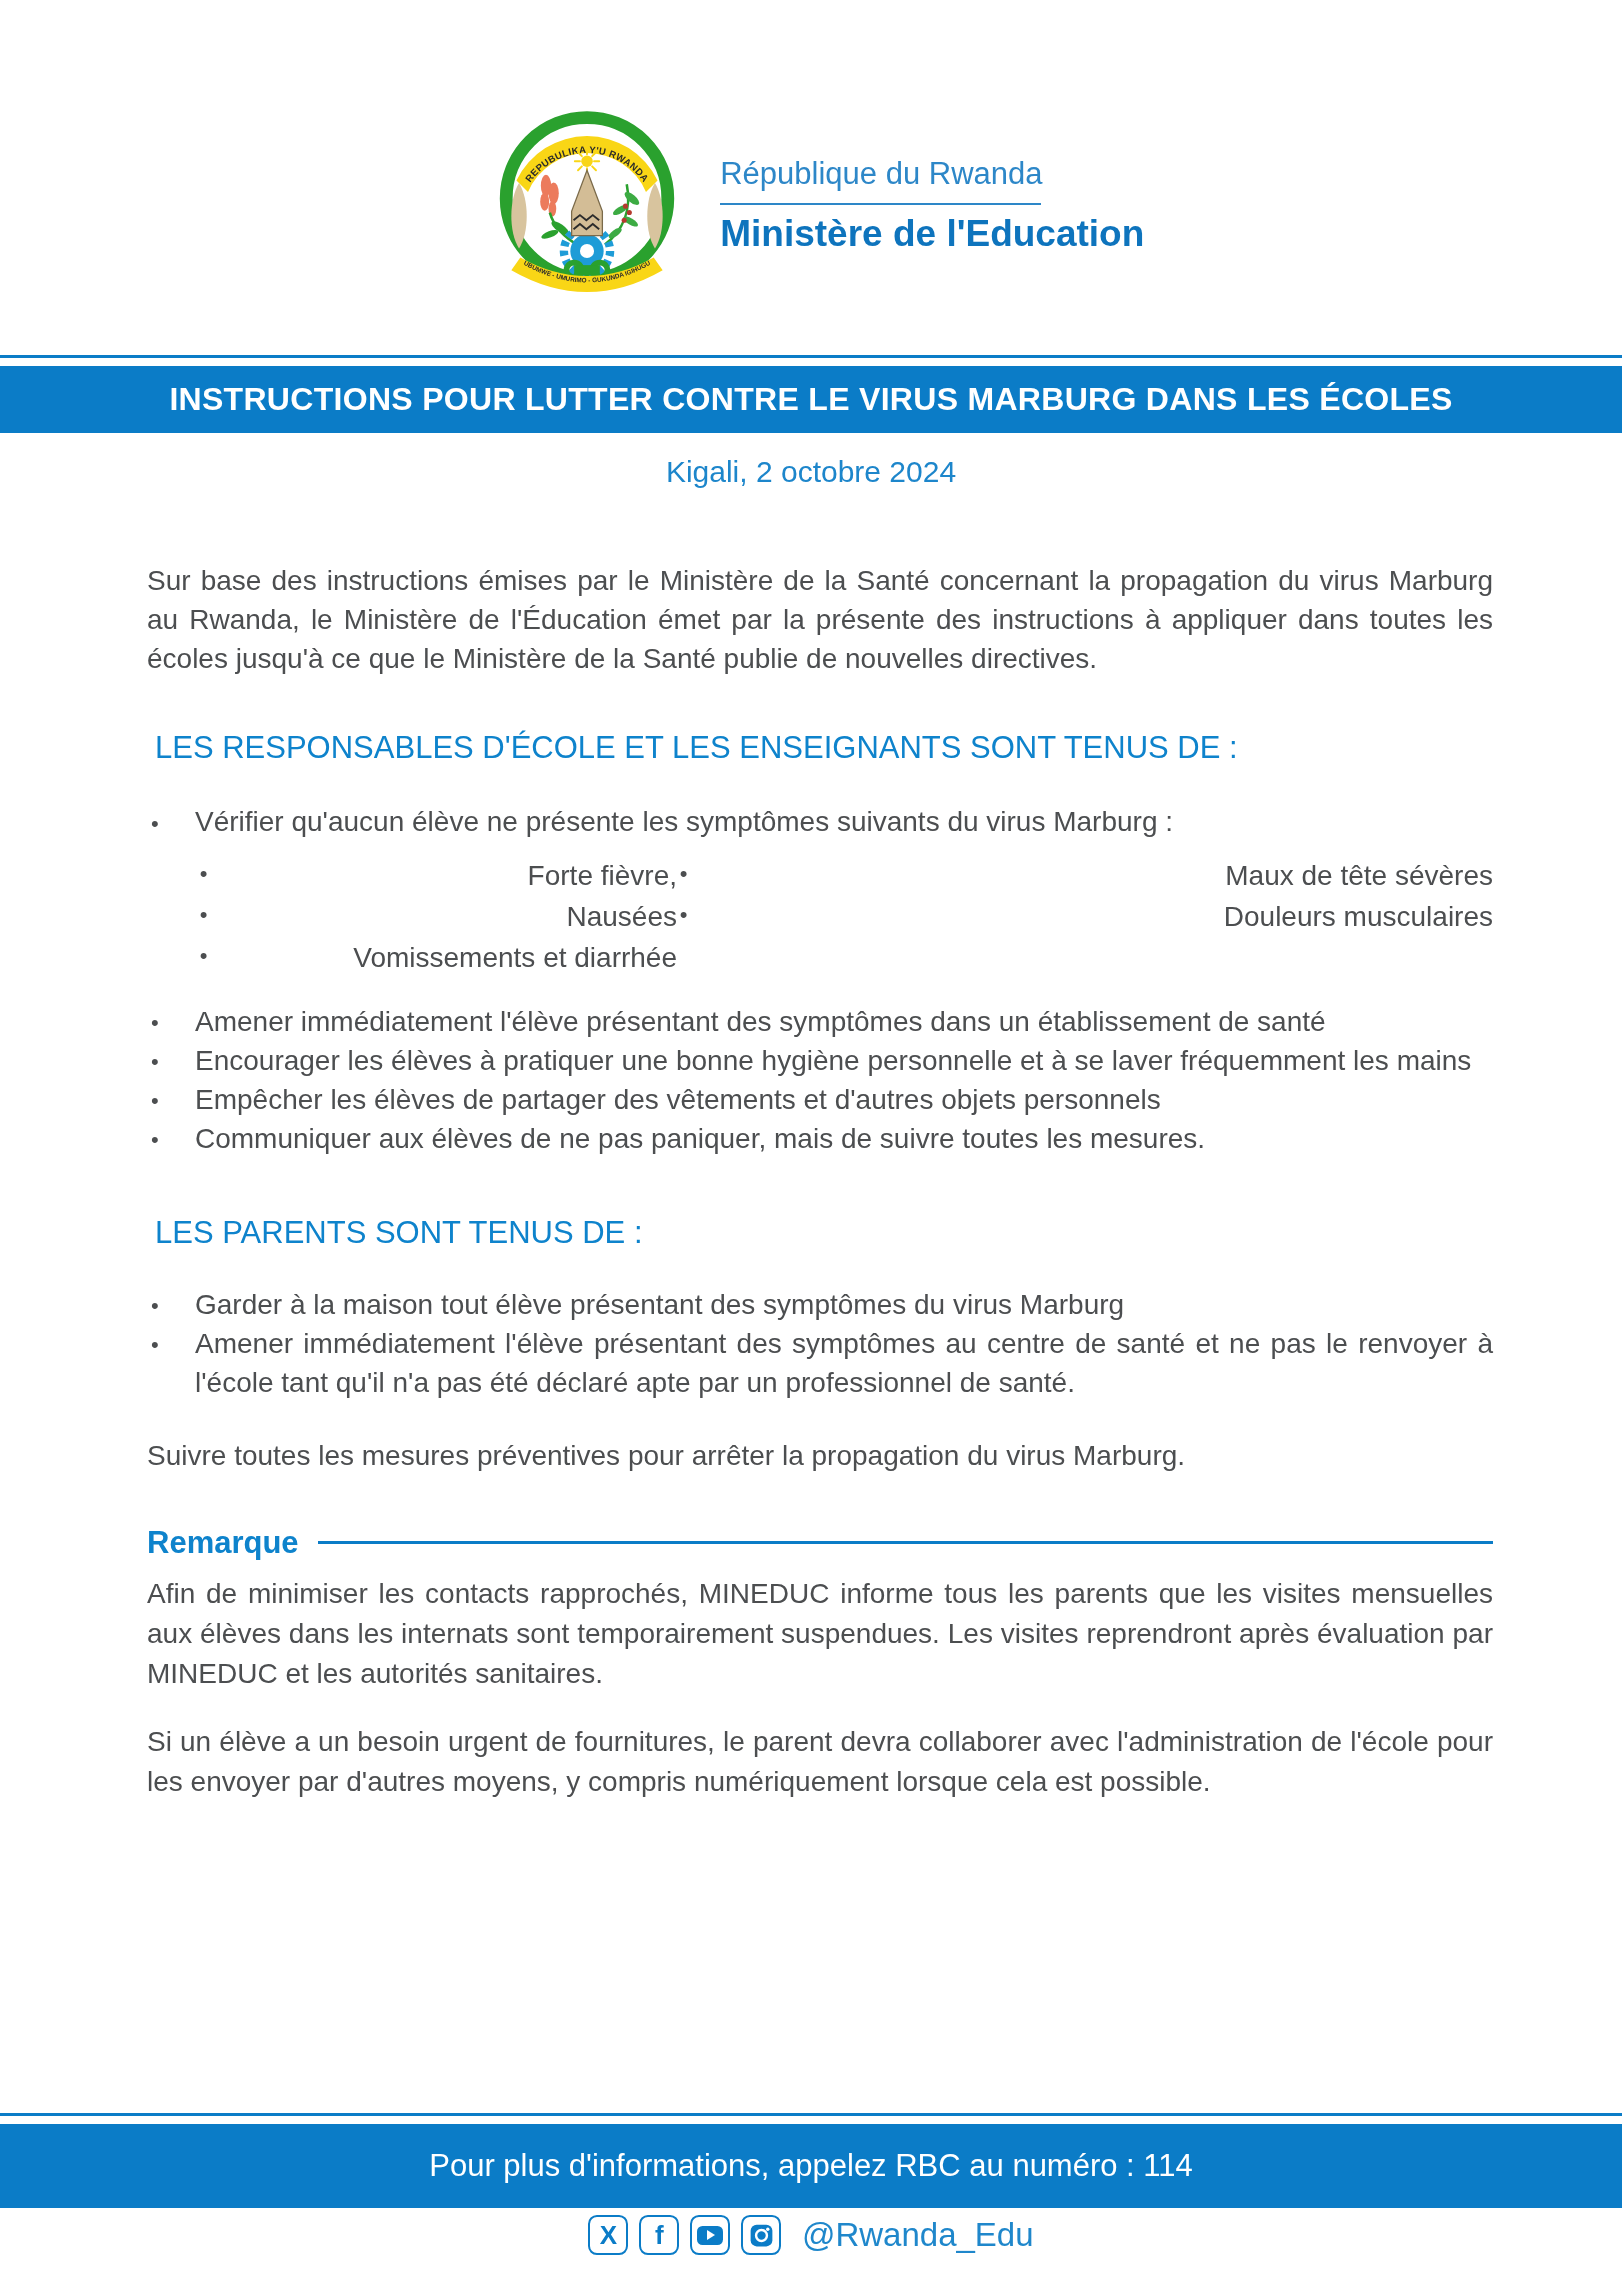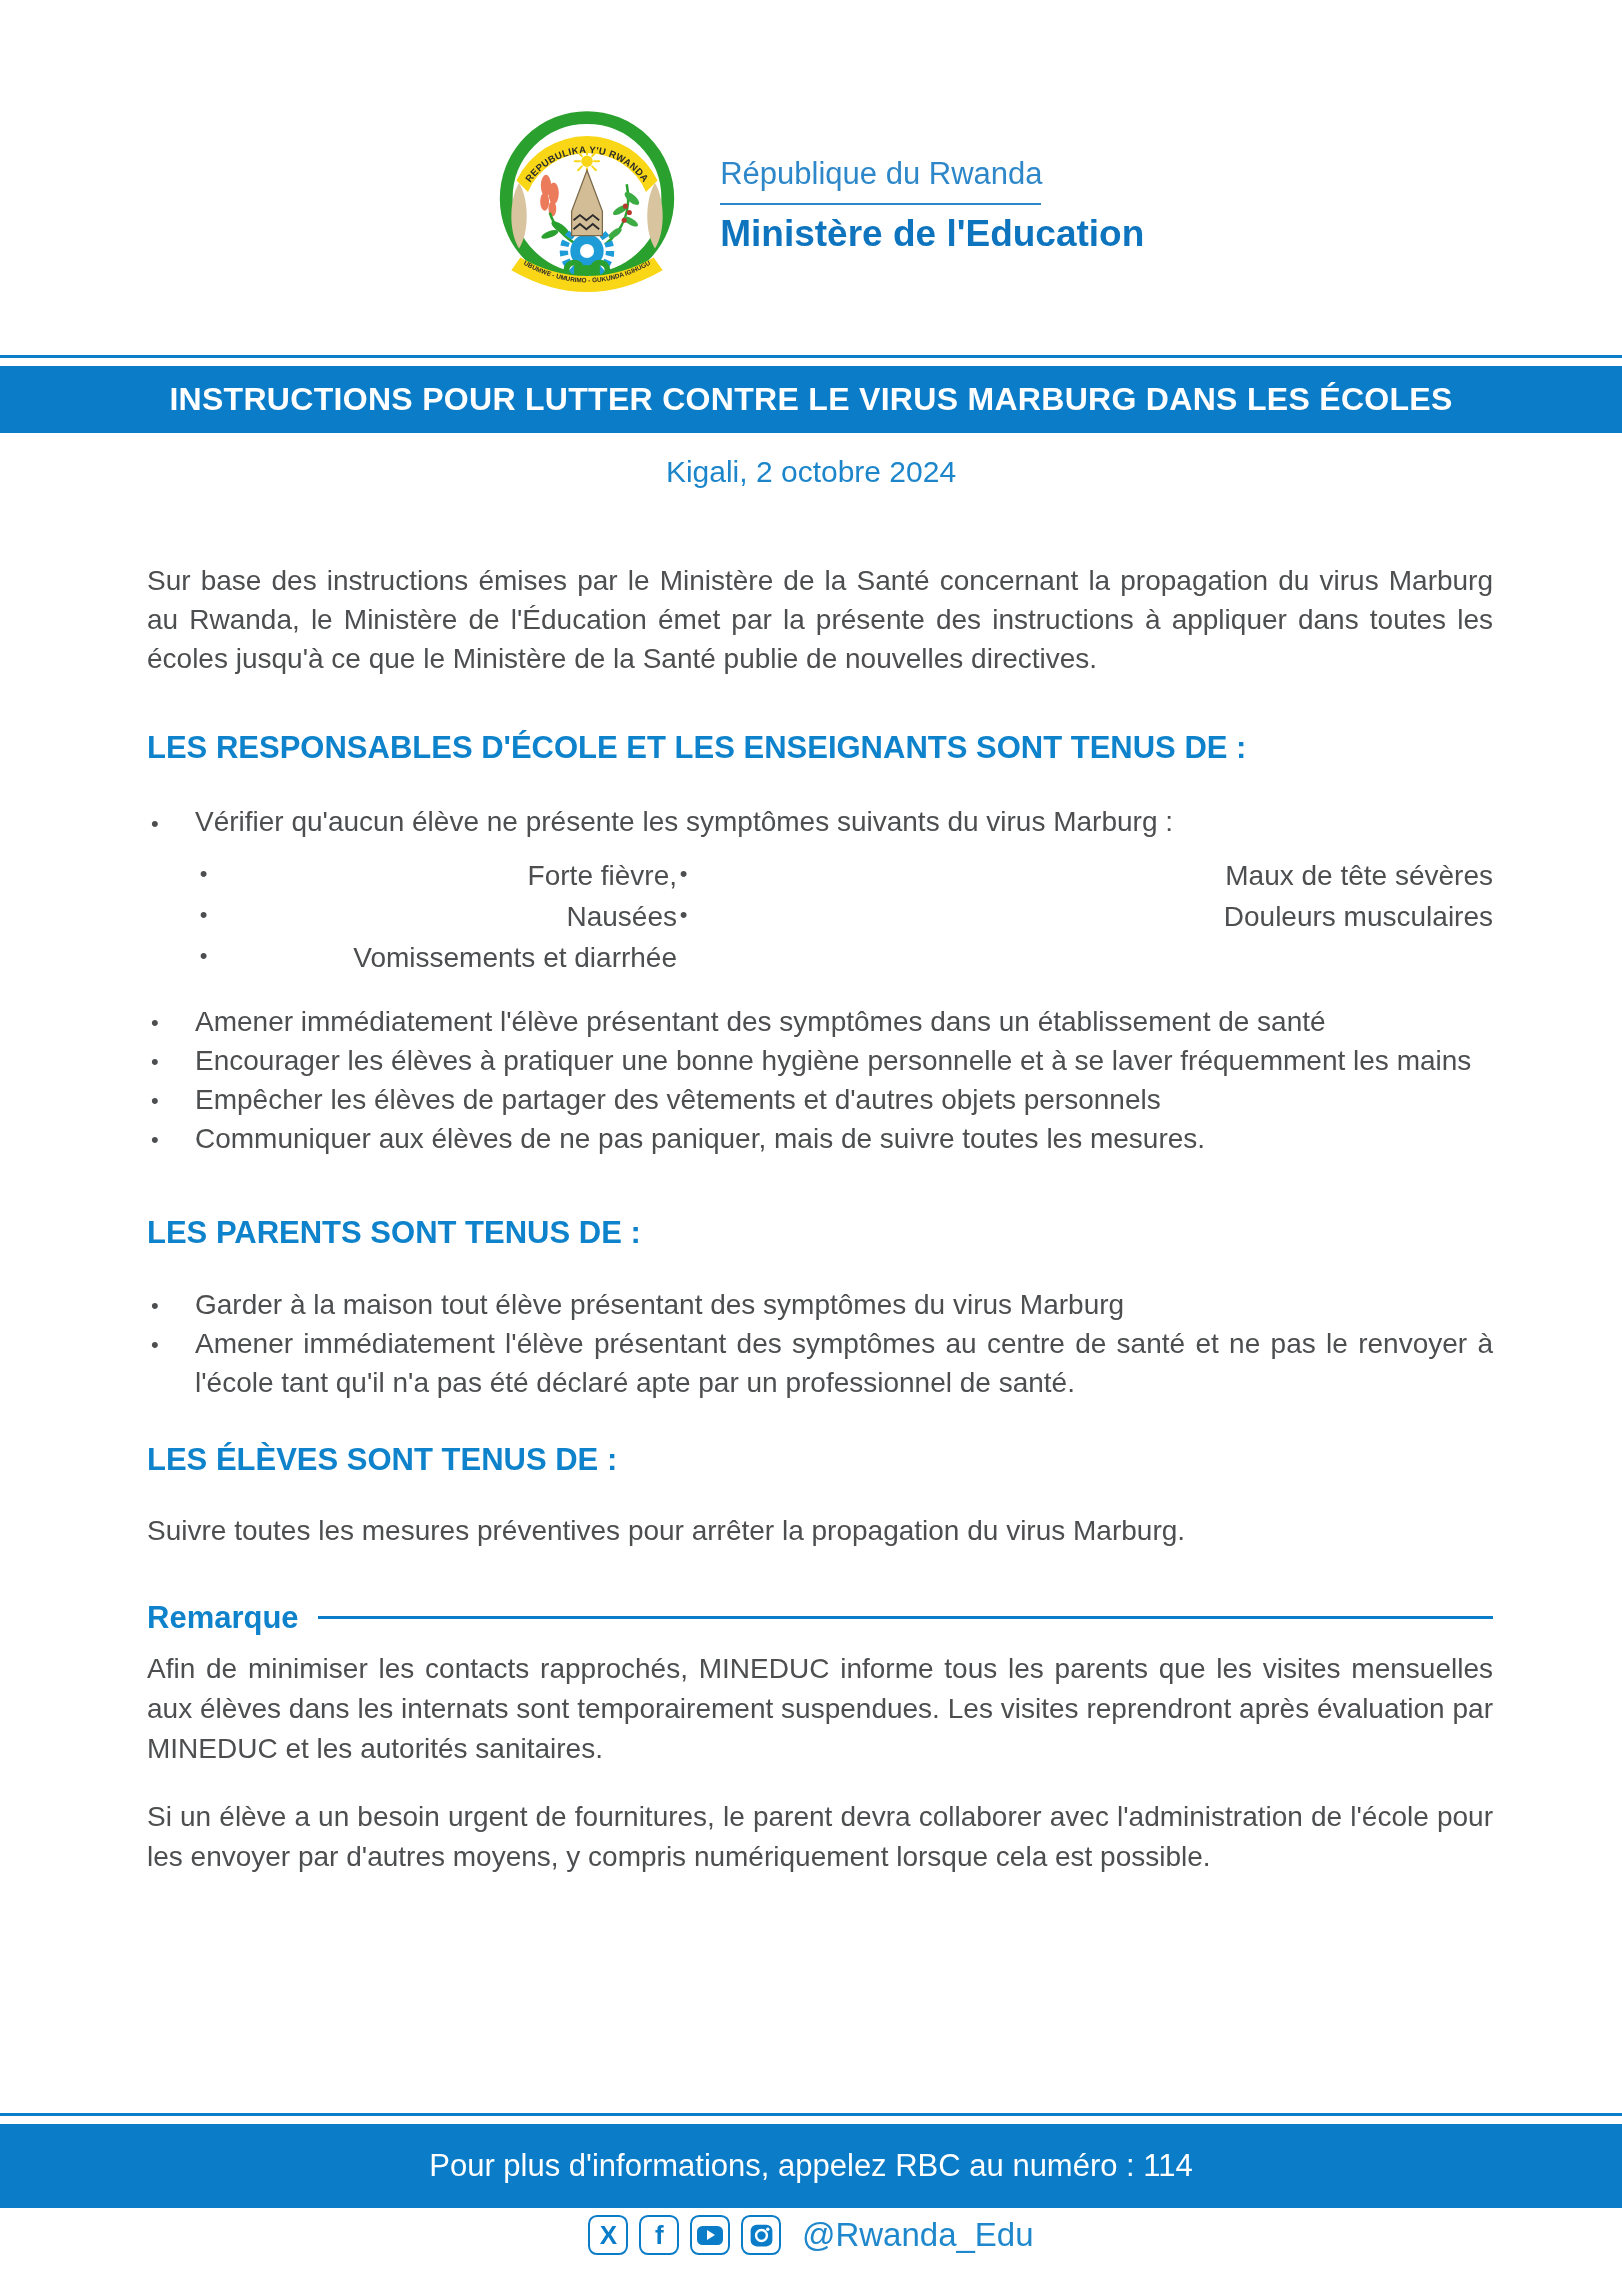--- a/index.html
+++ b/index.html
@@ -14,21 +14,21 @@
   .hdivider{height:2.7px;background:#2d87c8;width:321px;margin:11px 0 8.2px;}
   .ministry{font-size:37px;font-weight:bold;color:#0e74bd;}
   
   .rule-top{margin-top:46px;height:2.7px;background:#0b7cc7;}
   .banner{margin-top:8.2px;height:67px;background:#0b7cc7;display:flex;align-items:center;justify-content:center;}
   .banner-title{color:#ffffff;font-weight:bold;font-size:32px;letter-spacing:0.3px;}
   .dateline{margin-top:22.5px;text-align:center;color:#1d86cb;font-size:30px;}
   
   .content{width:1346px;margin-left:147px;}
   .intro{margin-top:72px;font-size:28px;line-height:39px;text-align:justify;}
-  .sec{color:#0e83cc;font-size:31px;line-height:35px;font-weight:bold;margin:0;}
+  .sec{color:#0e83cc;font-size:31px;line-height:35px;font-weight:normal;margin:8px;}
   .sec1{margin-top:52px;} .sec2{margin-top:57px;} .sec3{margin-top:40px;}
   .li{position:relative;padding-left:48px;font-size:28px;line-height:39px;text-align:justify;}
   .li::before{content:"•";position:absolute;left:4.1px;top:1.4px;font-size:22px;color:#4c4e50;}
   .lead-li{margin-top:37px;}
   .list-main{margin-top:31px;} .list-parents{margin-top:35px;}
   .symptoms{margin-top:20.4px;margin-left:50px;display:grid;grid-template-columns:480px auto;row-gap:14px;text-align:right;}
   .sym{position:relative;padding-left:46px;font-size:28px;line-height:27px;}
   .sym::before{content:"•";position:absolute;left:2.7px;top:-1.4px;font-size:22px;color:#4c4e50;}
   .plain{margin-top:34px;font-size:28px;line-height:39px;}
   .remarque-head{margin-top:50px;display:flex;align-items:center;gap:19px;}
@@ -147,21 +147,20 @@
     <div class="li"><span>Communiquer aux élèves de ne pas paniquer, mais de suivre toutes les mesures.</span></div>
   </div>
 
   <h2 class="sec sec2">LES PARENTS SONT TENUS DE :</h2>
 
   <div class="list-parents">
     <div class="li"><span>Garder à la maison tout élève présentant des symptômes du virus Marburg</span></div>
     <div class="li"><span>Amener immédiatement l'élève présentant des symptômes au centre de santé et ne pas le renvoyer à l'école tant qu'il n'a pas été déclaré apte par un professionnel de santé.</span></div>
   </div>
 
-  <h2 class="sec sec3">LES ÉLÈVES SONT TENUS DE :</h2>
 
   <p class="plain">Suivre toutes les mesures préventives pour arrêter la propagation du virus Marburg.</p>
 
   <div class="remarque-head">
     <span class="remarque-label">Remarque</span>
     <span class="remarque-line"></span>
   </div>
   <p class="rp rp1">Afin de minimiser les contacts rapprochés, MINEDUC informe tous les parents que les visites mensuelles aux élèves dans les internats sont temporairement suspendues. Les visites reprendront après évaluation par MINEDUC et les autorités sanitaires.</p>
   <p class="rp rp2">Si un élève a un besoin urgent de fournitures, le parent devra collaborer avec l'administration de l'école pour les envoyer par d'autres moyens, y compris numériquement lorsque cela est possible.</p>
 

